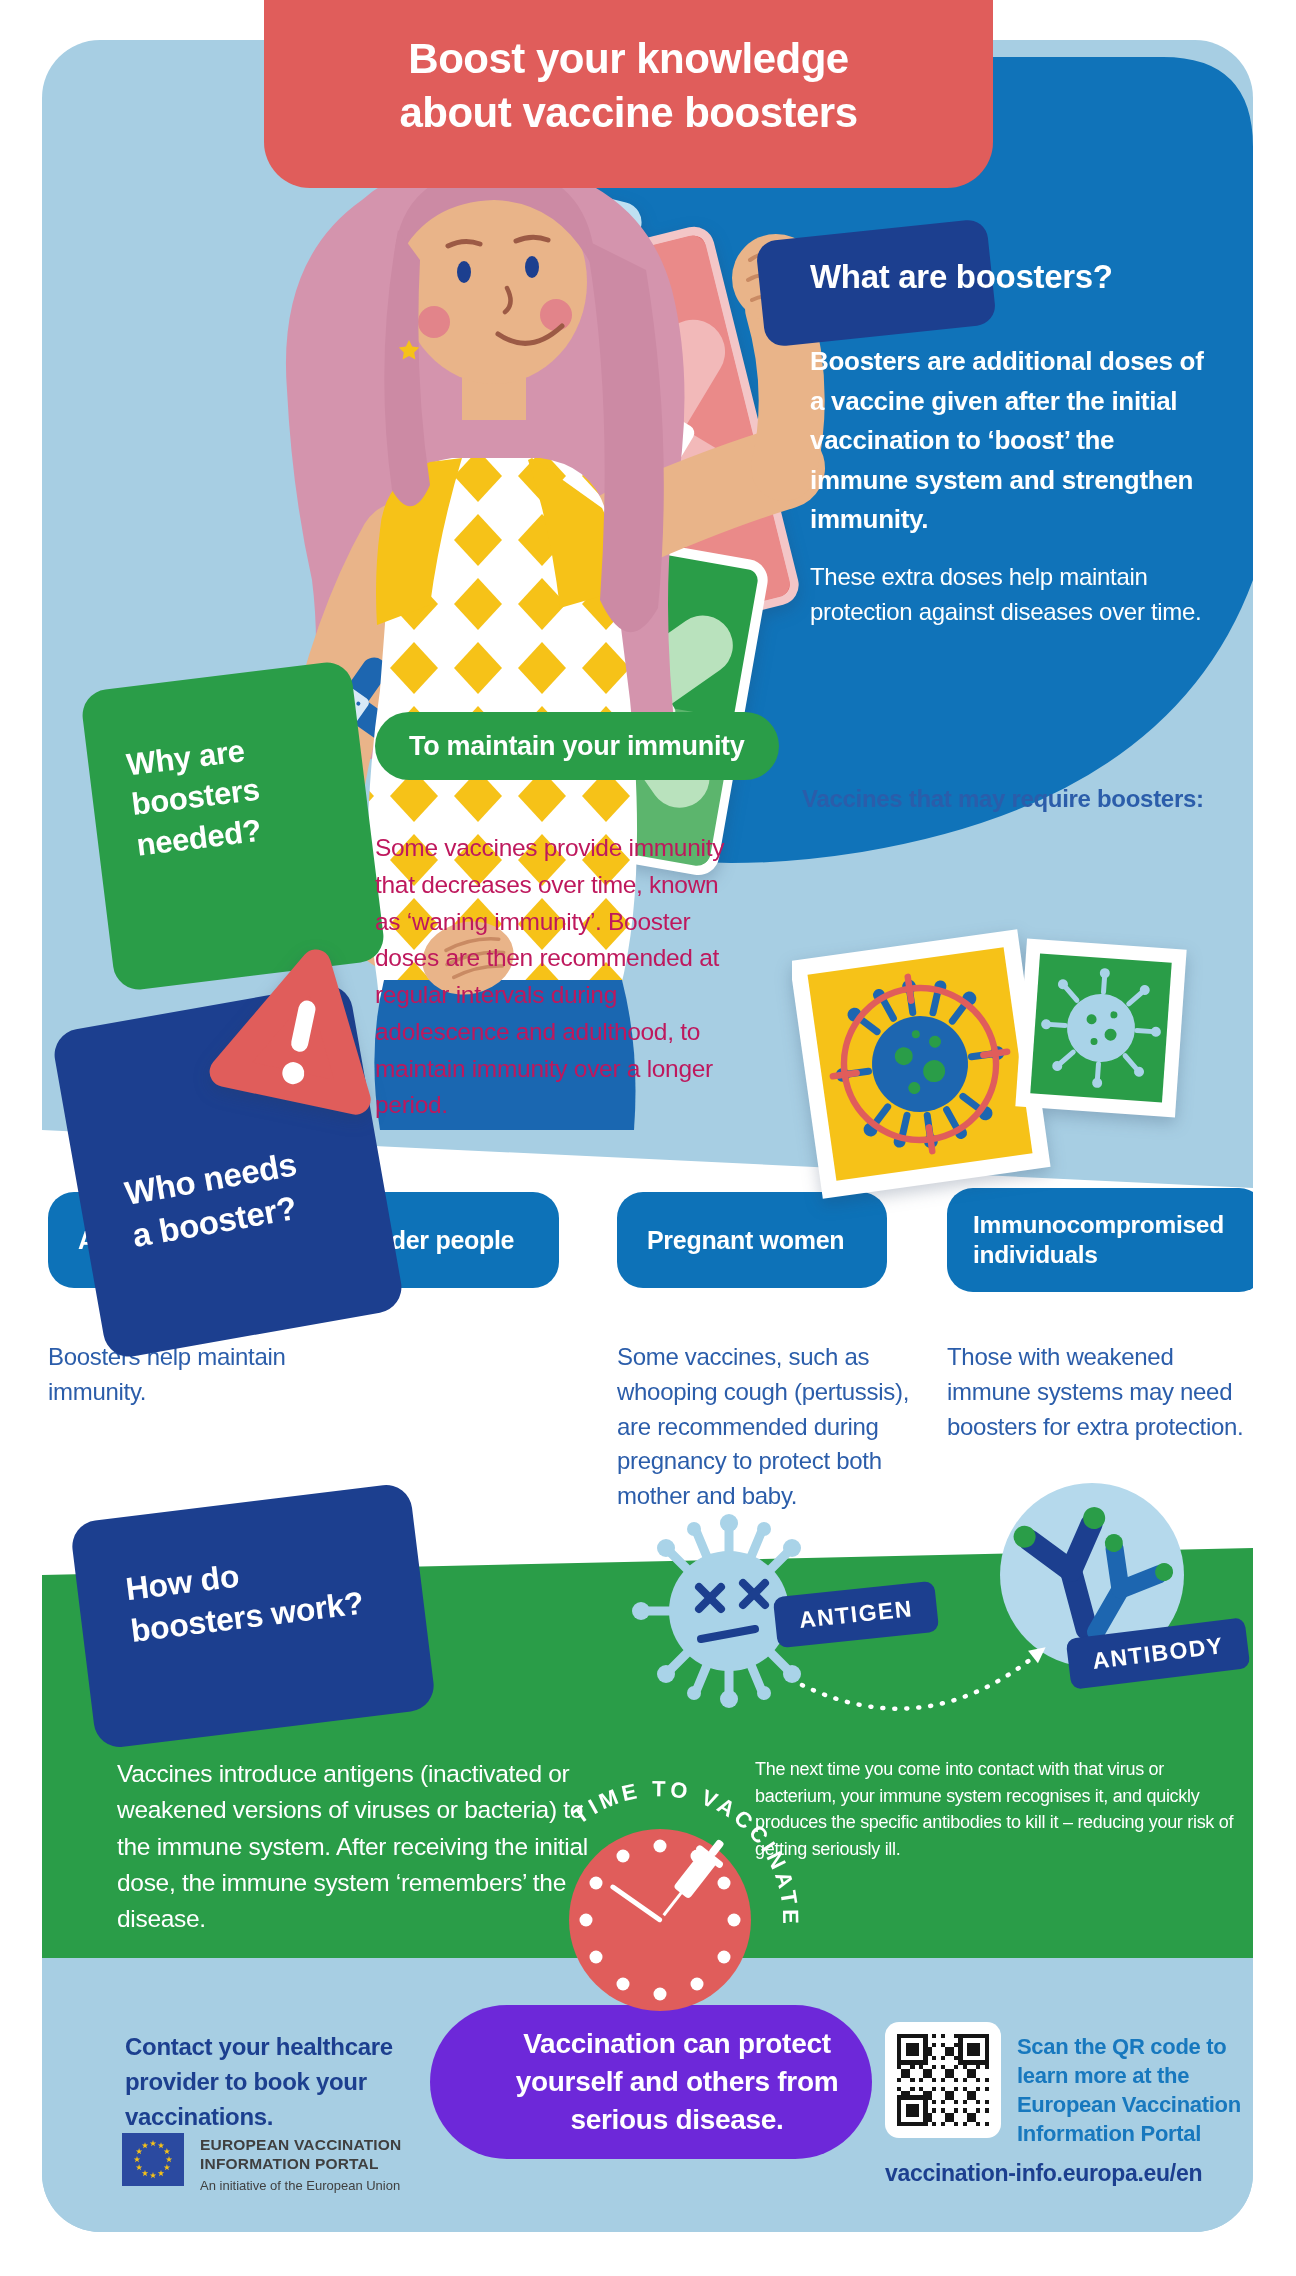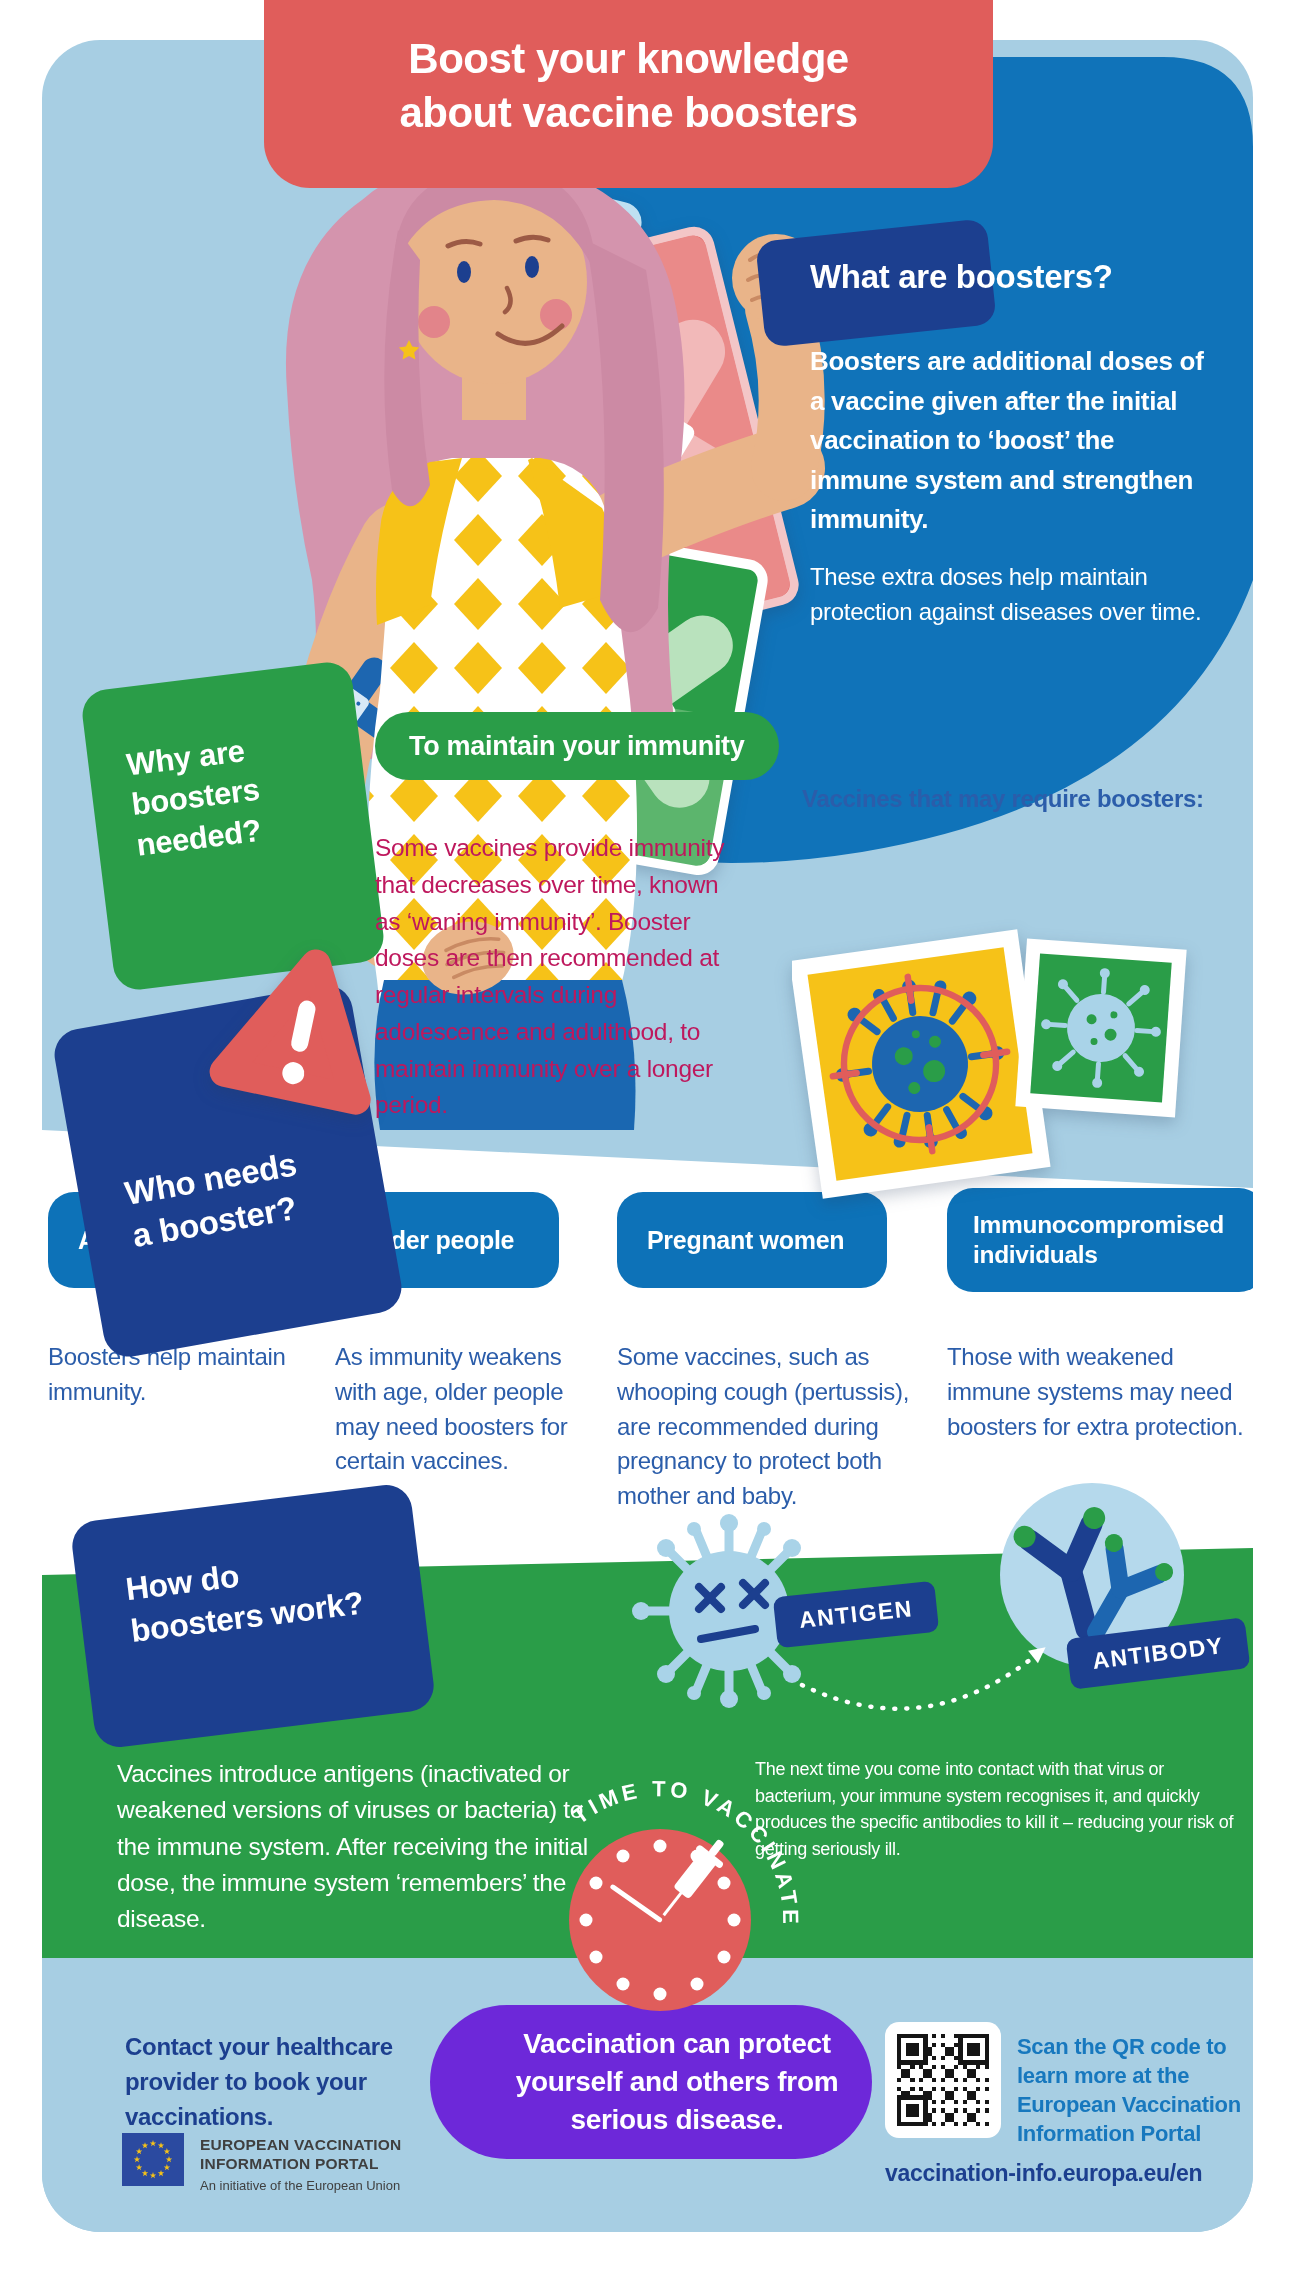--- a/index.html
+++ b/index.html
@@ -317,21 +317,20 @@
       <span>Older people</span>
     </div>
   <div class="abs hdr-pill cond" id="pill-pregnant">
       <span>Pregnant women</span>
     </div>
   <div class="abs hdr-pill cond" id="pill-immuno">
       <span>Immunocompromised individuals</span>
     </div>
 
   <div class="abs col-text cond" id="col1">Boosters help maintain immunity.</div>
-  <div class="abs col-text cond" id="col2">As immunity weakens with age, older people may need boosters for certain vaccines.</div>
   <div class="abs col-text cond" id="col3">Some vaccines, such as whooping cough (pertussis), are recommended during pregnancy to protect both mother and baby.</div>
   <div class="abs col-text cond" id="col4">Those with weakened immune systems may need boosters for extra protection.</div>
 
   <div class="abs" id="how-box">
     <div class="t cond">How do boosters work?</div>
   </div>
   <div class="abs cond" id="how-left">Vaccines introduce antigens (inactivated or weakened versions of viruses or bacteria) to the immune system. After receiving the initial dose, the immune system ‘remembers’ the disease.</div>
   <div class="abs cond" id="how-right">The next time you come into contact with that virus or bacterium, your immune system recognises it, and quickly produces the specific antibodies to kill it – reducing your risk of getting seriously ill.</div>
 
   <svg class="abs" style="left:557px;top:1441px;z-index:6;" width="260" height="260" viewBox="0 0 260 260">

